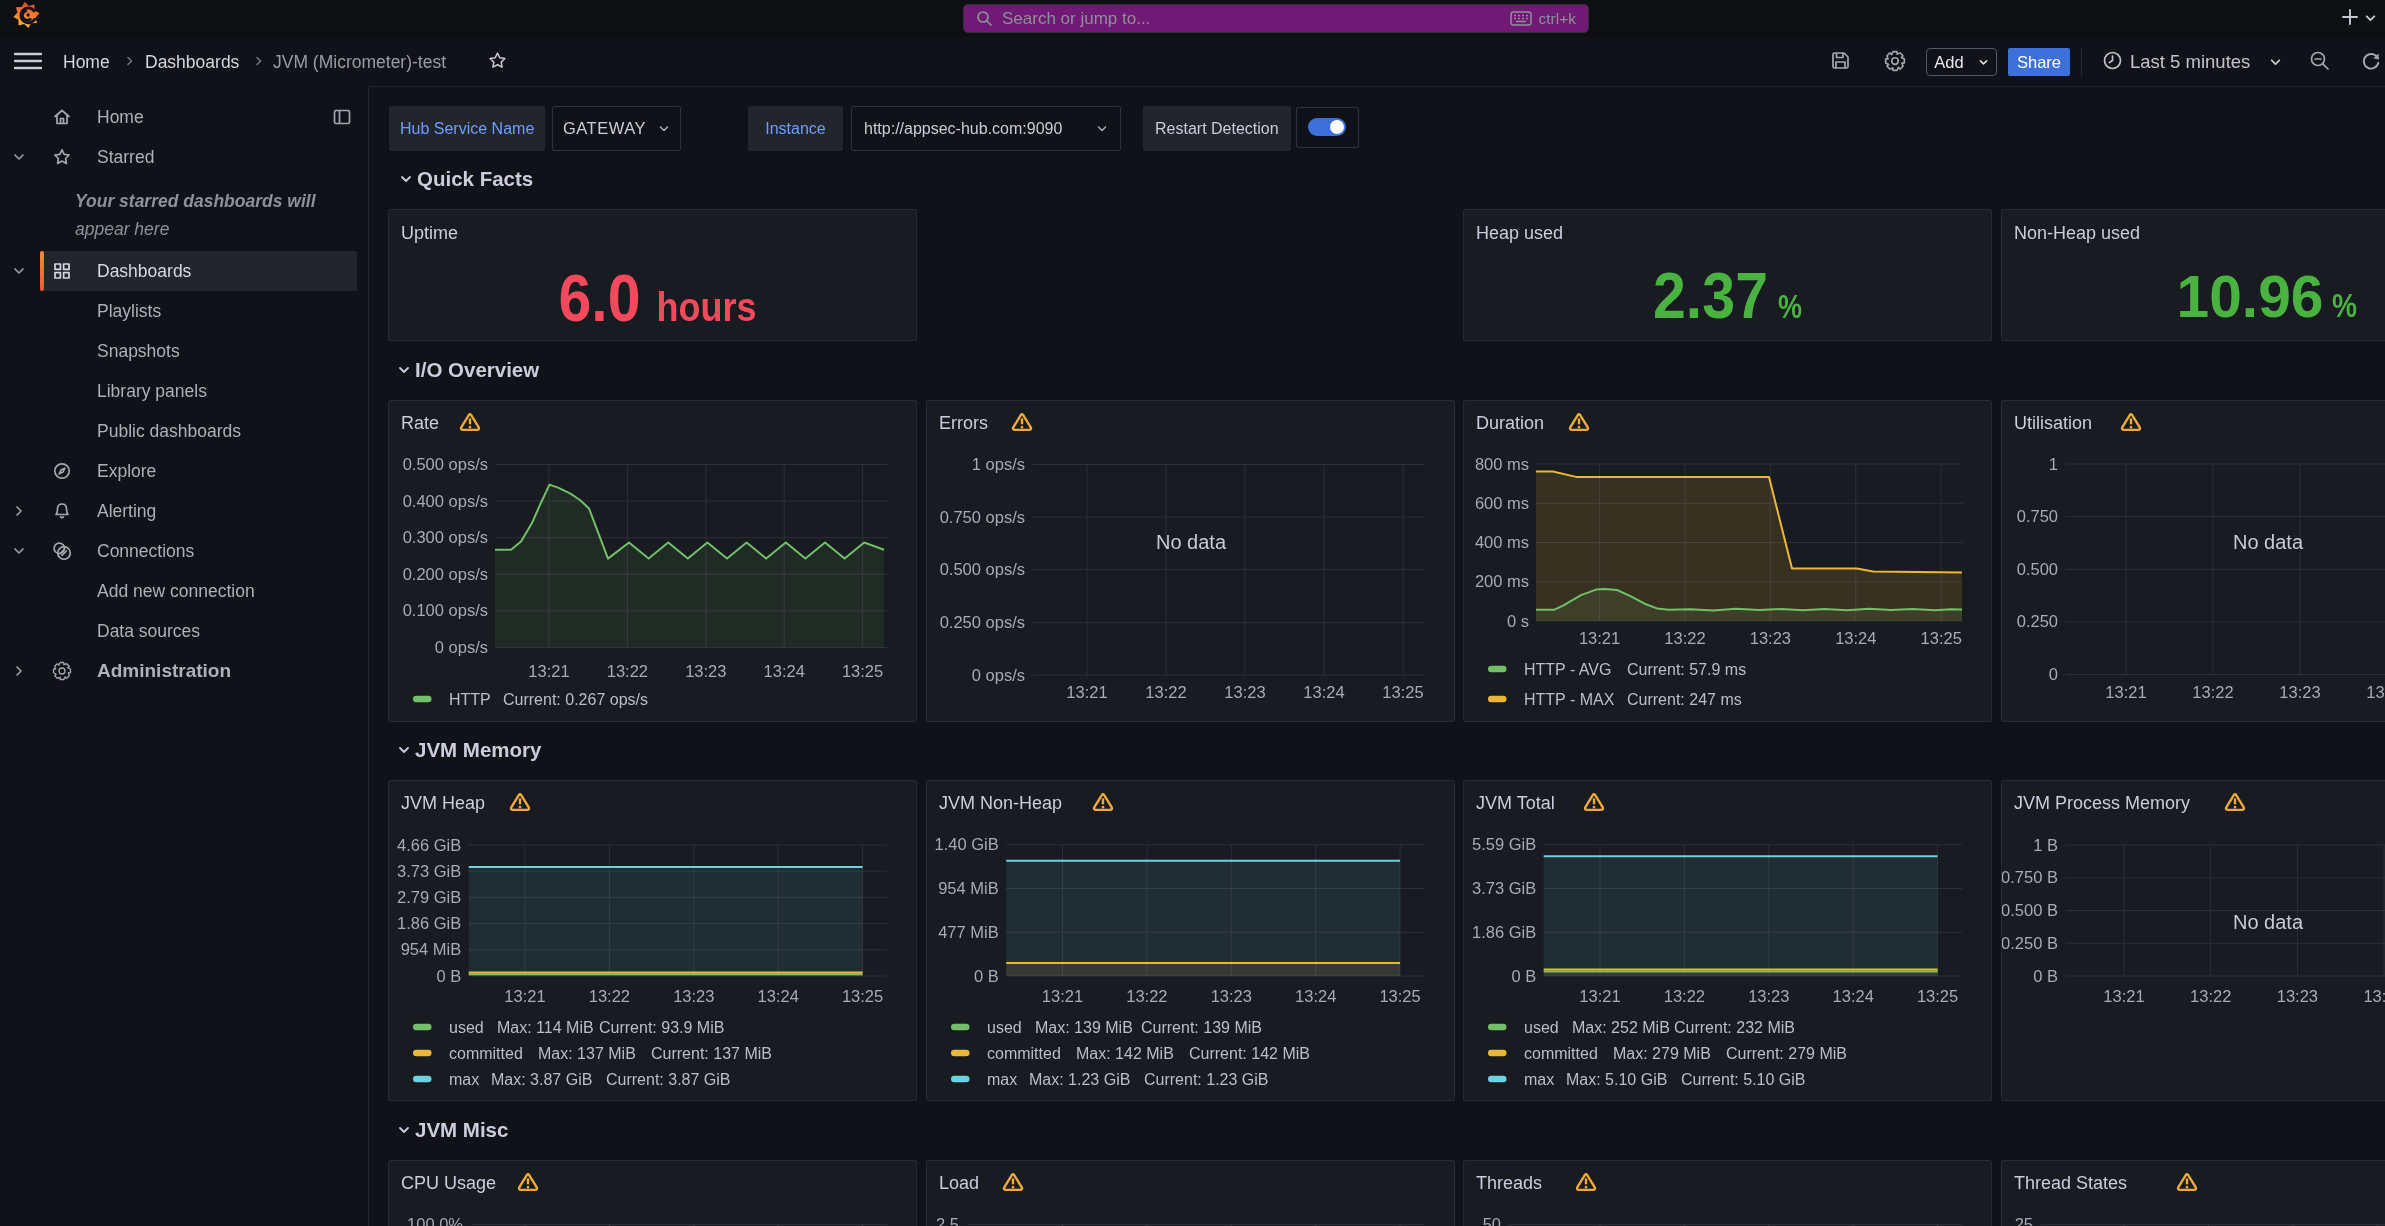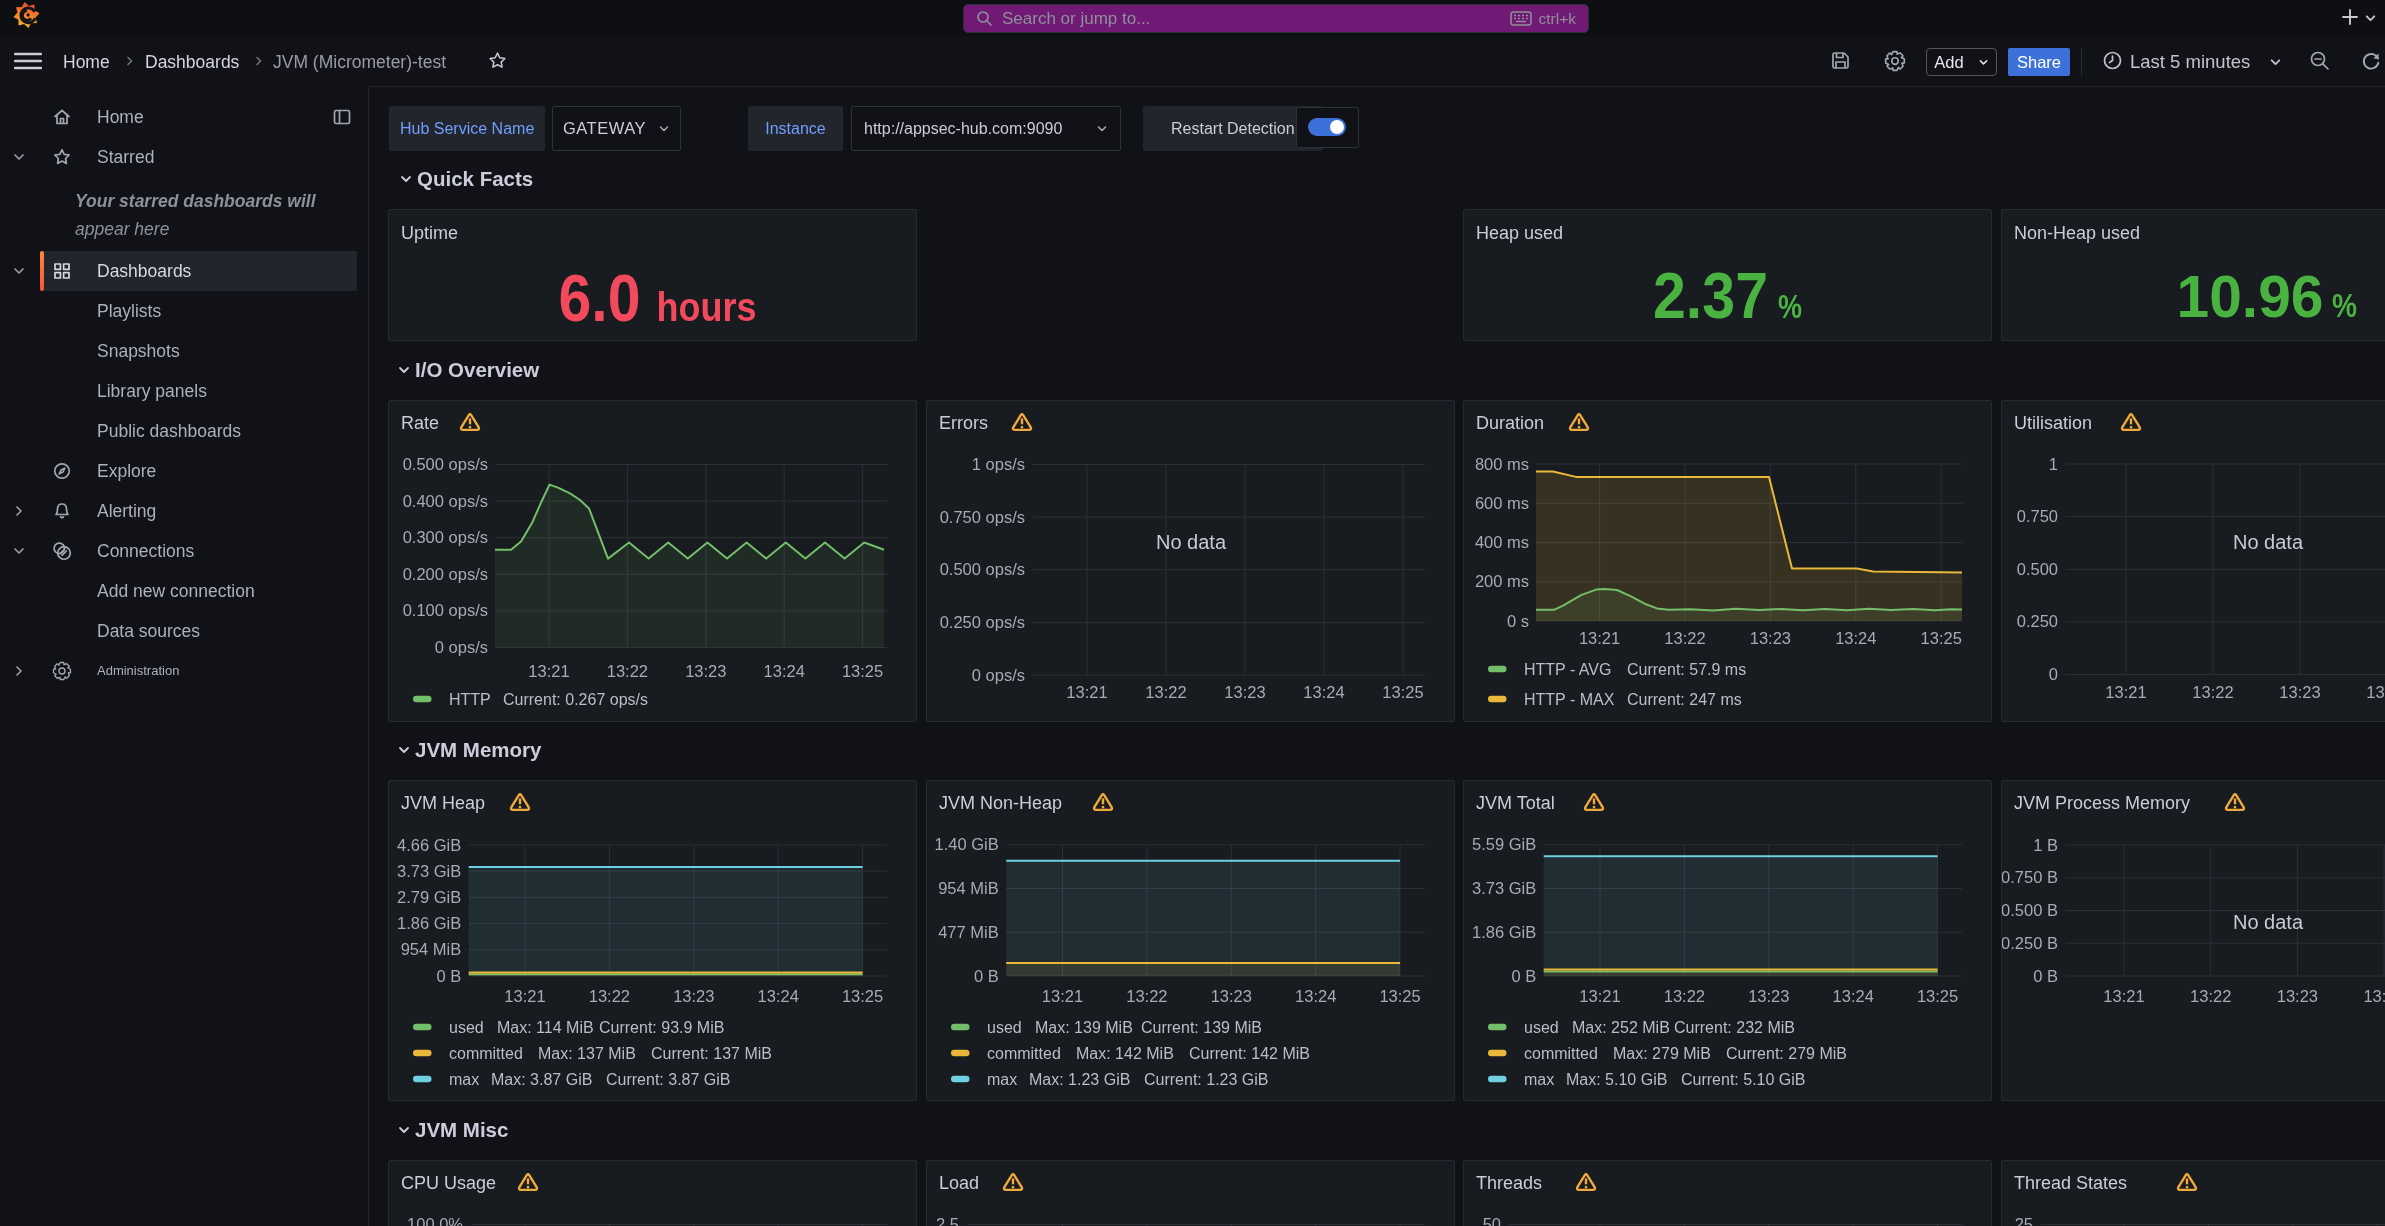--- a/index.html
+++ b/index.html
@@ -157,21 +157,21 @@
       <div style="position:absolute;left:97px;top:541px;font-size:17.5px;line-height:20px;color:#aeb0ba;font-weight:400">Connections</div>
       <div style="position:absolute;left:97px;top:581px;font-size:17.5px;line-height:20px;color:#aeb0ba;font-weight:400">Add new connection</div>
       <div style="position:absolute;left:97px;top:621px;font-size:17.5px;line-height:20px;color:#aeb0ba;font-weight:400">Data sources</div>
       <svg style="position:absolute;left:13px;top:665px" width="12" height="12" viewBox="0 0 12 12">
         <path d="M4 2 L8 6 L4 10" stroke="#9a9ba5" stroke-width="1.7" fill="none" stroke-linecap="round" stroke-linejoin="round"></path>
       </svg>
       <div style="position:absolute;left:52px;top:661px"><svg width="20" height="20" viewBox="0 0 24 24">
           <path d="M22.18 9.89 L22.18 14.11 L19.58 14.55 L19.70 14.15 L20.69 17.71 L17.71 20.69 L15.56 19.16 L15.92 18.97 L14.11 22.18 L9.89 22.18 L9.45 19.58 L9.85 19.70 L6.29 20.69 L3.31 17.71 L4.84 15.56 L5.03 15.92 L1.82 14.11 L1.82 9.89 L4.42 9.45 L4.30 9.85 L3.31 6.29 L6.29 3.31 L8.44 4.84 L8.08 5.03 L9.89 1.82 L14.11 1.82 L14.55 4.42 L14.15 4.30 L17.71 3.31 L20.69 6.29 L19.16 8.44 L18.97 8.08 Z" fill="none" stroke="#a5a7b0" stroke-width="1.6" stroke-linejoin="round"></path>
           <circle cx="12" cy="12" r="3.6" fill="none" stroke="#a5a7b0" stroke-width="1.6"></circle>
         </svg></div>
-      <div style="position:absolute;left:97px;top:661px;font-size:13px;line-height:20px;color:#aeb0ba;font-weight:400">Administration</div>
+      <div style="position:absolute;left:97px;top:661px;font-size:19px;line-height:20px;color:#aeb0ba;font-weight:700">Administration</div>
       <svg style="position:absolute;left:332px;top:107px" width="20" height="20" viewBox="0 0 20 20">
 <rect x="2.5" y="3.5" width="15" height="13" rx="1.5" stroke="#a5a7b0" stroke-width="1.7" fill="none"></rect>
 <line x1="7.5" y1="3.5" x2="7.5" y2="16.5" stroke="#a5a7b0" stroke-width="1.7"></line>
       </svg>
     </div>
 
 <div style="position:absolute;left:389px;top:106px;height:45px;background:#22252b;border-radius:2px;display:flex;align-items:center;padding:0 11px">
       <span style="color:#6e9fff;font-size:16px">Hub Service Name</span>
     </div>
 <div style="position:absolute;left:552px;top:106px;width:129px;height:45px;background:#111217;border:1px solid #2e3136;border-radius:2px;display:flex;align-items:center;justify-content:space-between;padding:0 10px;box-sizing:border-box">
@@ -182,21 +182,21 @@
     </div>
 <div style="position:absolute;left:748px;top:106px;width:95px;height:45px;box-sizing:border-box;background:#22252b;border-radius:2px;display:flex;align-items:center;justify-content:center">
       <span style="color:#6e9fff;font-size:16px">Instance</span>
     </div>
 <div style="position:absolute;left:851px;top:106px;width:270px;height:45px;background:#111217;border:1px solid #2e3136;border-radius:2px;display:flex;align-items:center;justify-content:space-between;padding:0 12px;box-sizing:border-box">
       <span style="color:#ccccdc;font-size:16px">http://appsec-hub.com:9090</span>
       <svg width="12" height="12" viewBox="0 0 12 12">
         <path d="M2.5 4 L6 7.5 L9.5 4" stroke="#a5a7b0" stroke-width="1.6" fill="none" stroke-linecap="round" stroke-linejoin="round"></path>
       </svg>
     </div>
-<div style="position:absolute;left:1143px;top:106px;height:45px;background:#22252b;border-radius:2px;display:flex;align-items:center;padding:0 28px">
+<div style="position:absolute;left:1143px;top:106px;height:45px;background:#22252b;border-radius:2px;display:flex;align-items:center;padding:0 12px">
       <span style="color:#ccccdc;font-size:16px">Restart Detection</span>
     </div>
 <div style="position:absolute;left:1296px;top:107px;width:61px;height:39px;background:#111217;border:1px solid #2e3136;border-radius:2px"></div>
 <div style="position:absolute;left:1308px;top:118px;width:38px;height:18px;background:#3d71d9;border-radius:9px"></div>
 <div style="position:absolute;left:1330px;top:120px;width:14px;height:14px;background:#fff;border-radius:50%"></div>
 
 <div style="position:absolute;left:399px;top:164px;height:30px;display:flex;align-items:center;color:#ccccdc">
       <svg width="14" height="14" viewBox="0 0 14 14" style="margin-right:4px">
         <path d="M3 5 L7 9 L11 5" stroke="#ccccdc" stroke-width="1.8" fill="none" stroke-linecap="round" stroke-linejoin="round"></path>
       </svg>

